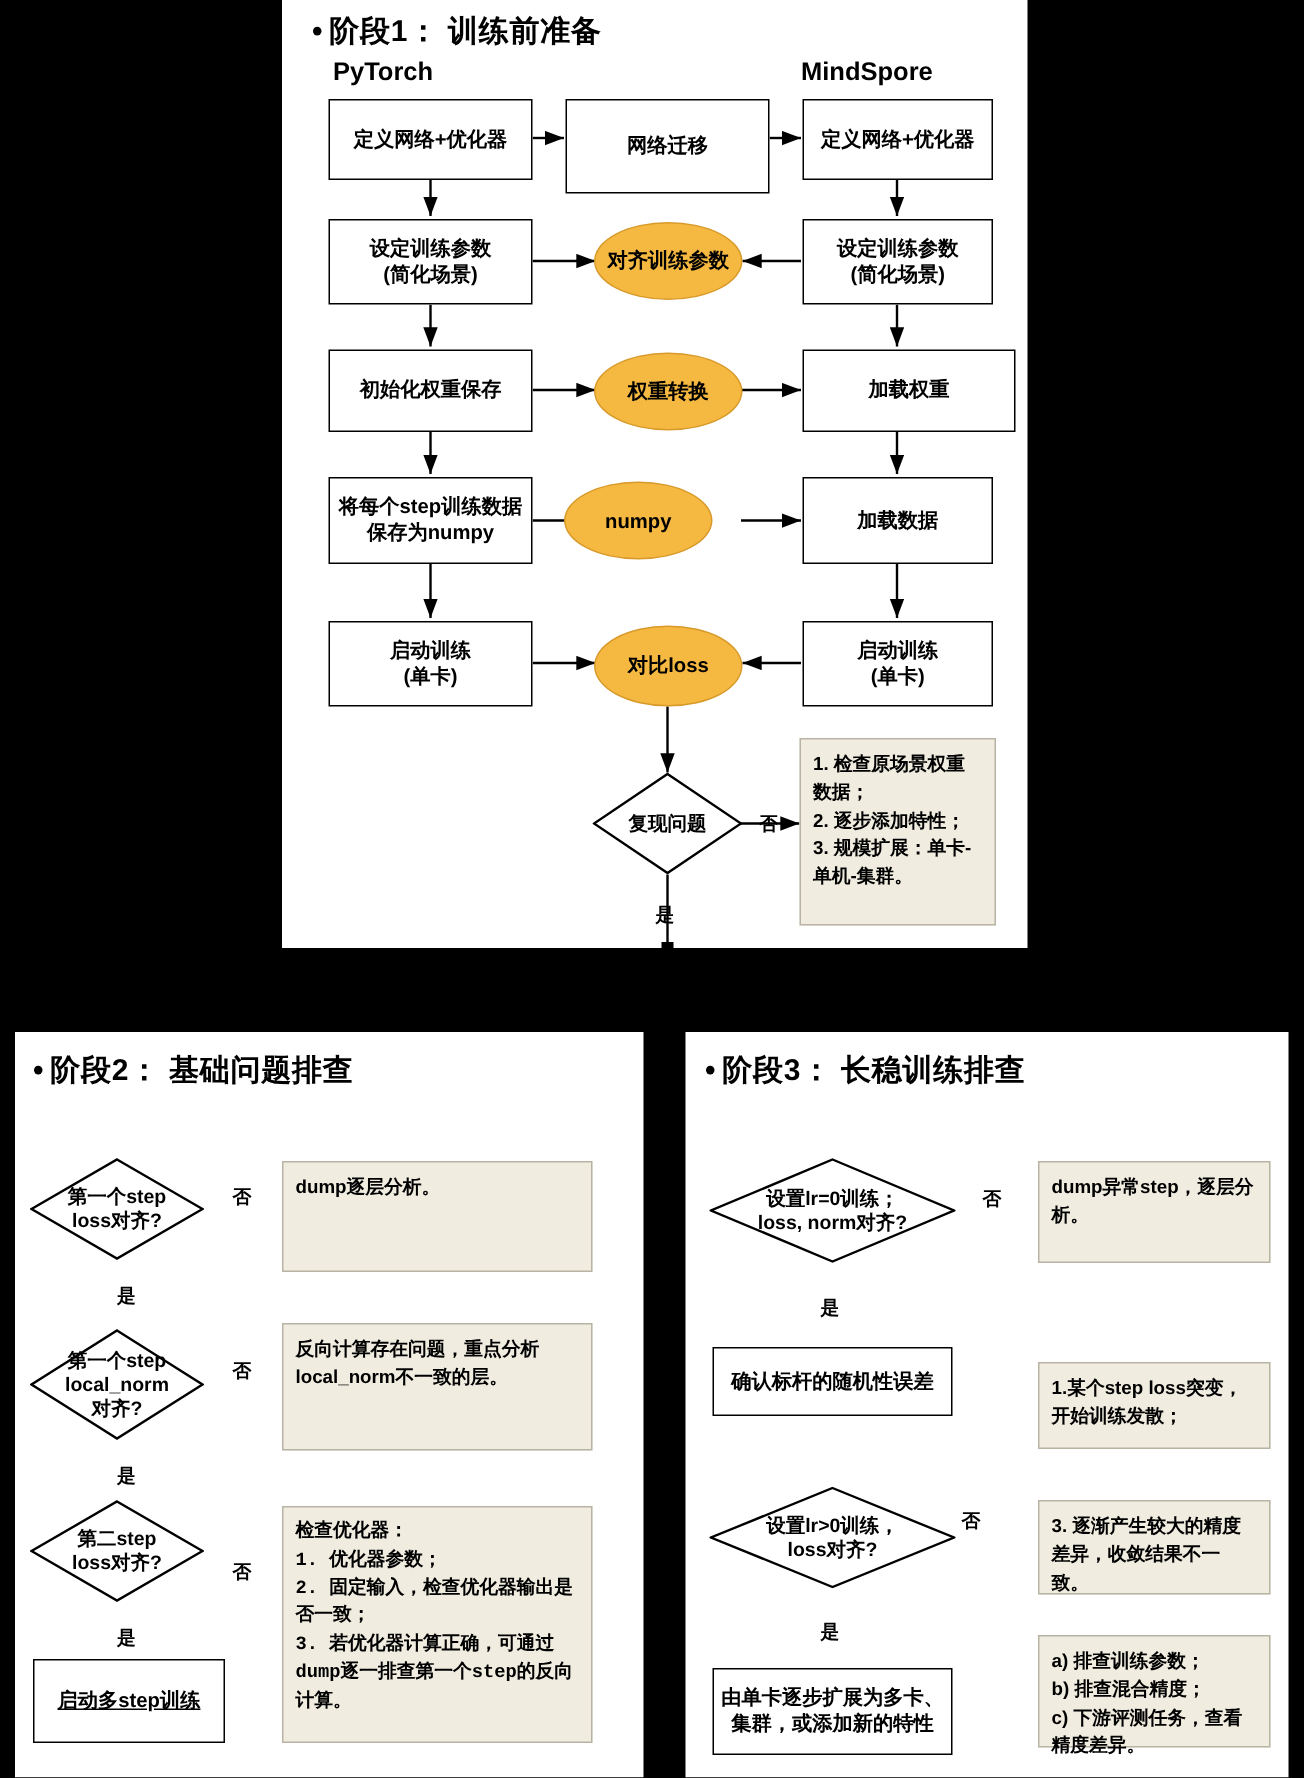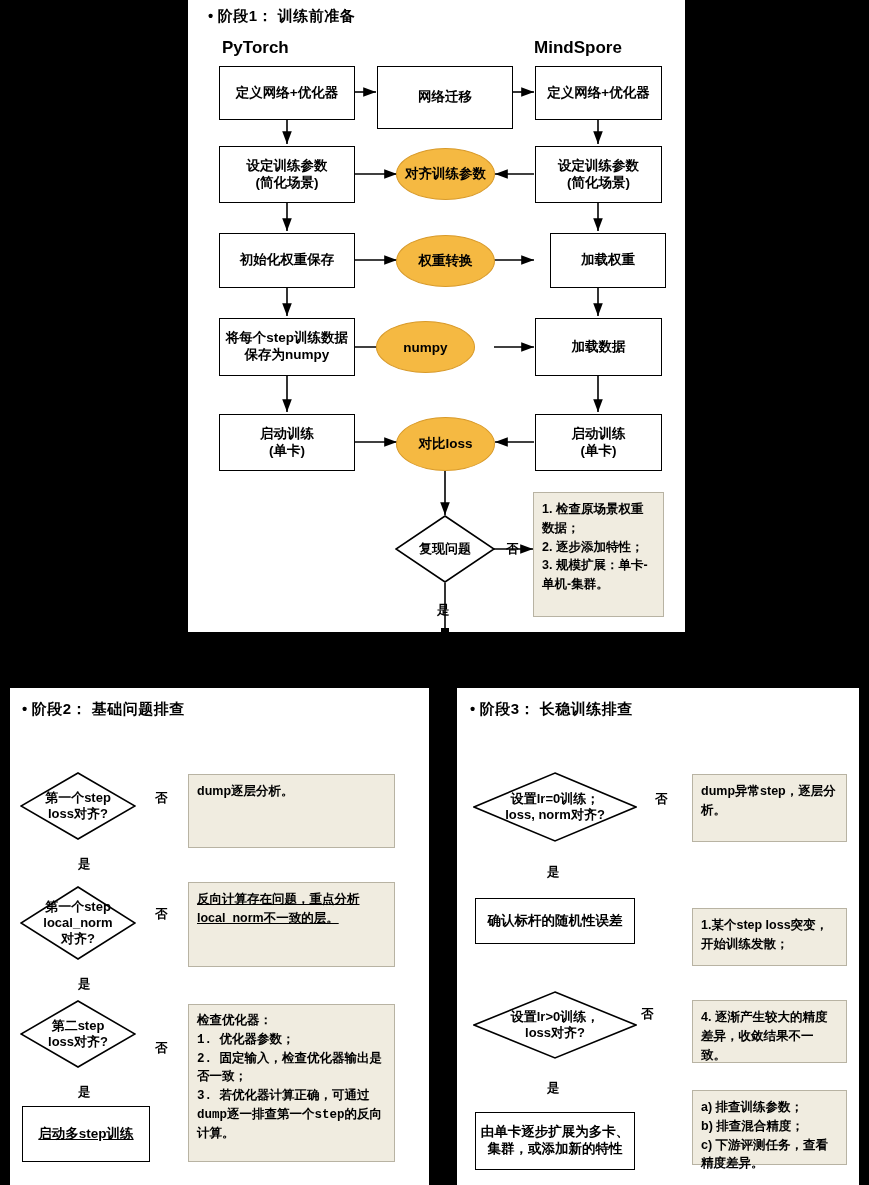--- a/index.html
+++ b/index.html
@@ -1,18 +1,18 @@
 <!DOCTYPE html>
 <html><head>
 <meta charset="utf-8">
 <style>
   html,body{margin:0;padding:0;background:#000;}
   body{width:869px;height:1185px;position:relative;font-family:"Liberation Sans","DejaVu Sans",sans-serif;color:#000;overflow:hidden;}
   .panel{position:absolute;background:#fff;}
-  .bullet-title{position:absolute;font-size:15px;font-weight:bold;letter-spacing:0.5px;}
+  .bullet-title{position:absolute;font-size:20px;font-weight:bold;letter-spacing:0.5px;}
   .bullet-title:before{content:"\2022";margin-right:4px;}
   .colhead{position:absolute;font-size:17px;font-weight:bold;}
   .box{position:absolute;background:#fff;border:1.4px solid #000;display:flex;align-items:center;justify-content:center;text-align:center;font-size:13.5px;font-weight:bold;line-height:1.25;box-sizing:border-box;}
   .ell{position:absolute;background:#f5b942;border:1.2px solid #d89a2a;border-radius:50%;display:flex;align-items:center;justify-content:center;text-align:center;font-size:13.5px;font-weight:bold;box-sizing:border-box;}
   .note{position:absolute;background:#f0ece0;border:1px solid #b8b3a3;box-sizing:border-box;font-size:12.5px;font-weight:bold;line-height:1.5;padding:7px 8px;text-align:left;}
   .diamond{position:absolute;}
   .diamond .shape{position:absolute;left:0;top:0;width:100%;height:100%;}
   .diamond .txt{position:absolute;left:0;top:0;width:100%;height:100%;display:flex;align-items:center;justify-content:center;text-align:center;font-size:13px;font-weight:bold;line-height:1.25;}
   .lbl{position:absolute;font-size:12.5px;font-weight:bold;}
   svg.conn{position:absolute;left:0;top:0;overflow:visible;pointer-events:none;}
@@ -90,21 +90,21 @@
 <div class="box" style="left:219px;top:318px;width:136px;height:58px;white-space:pre-line;">将每个step训练数据
 保存为numpy</div>
 <div class="box" style="left:219px;top:414px;width:136px;height:57px;white-space:pre-line;">启动训练
 (单卡)</div>
 
 <div class="box" style="left:377px;top:66px;width:136px;height:63px;">网络迁移</div>
 
 <div class="box" style="left:535px;top:66px;width:127px;height:54px;white-space:pre-line;">定义网络+优化器</div>
 <div class="box" style="left:535px;top:146px;width:127px;height:57px;white-space:pre-line;">设定训练参数
 (简化场景)</div>
-<div class="box" style="left:550px;top:233px;width:116px;height:55px;white-space:pre-line;text-align:right;">加载权重</div>
+<div class="box" style="left:535px;top:233px;width:142px;height:55px;white-space:pre-line;text-align:right;">加载权重</div>
 <div class="box" style="left:535px;top:318px;width:127px;height:58px;white-space:pre-line;">加载数据</div>
 <div class="box" style="left:535px;top:414px;width:127px;height:57px;white-space:pre-line;">启动训练
 (单卡)</div>
 
 <div class="ell" style="left:396px;top:148px;width:99px;height:52px;">对齐训练参数</div>
 <div class="ell" style="left:396px;top:235px;width:99px;height:52px;">权重转换</div>
 <div class="ell" style="left:376px;top:321px;width:99px;height:52px;text-align:right;">numpy</div>
 <div class="ell" style="left:396px;top:417px;width:99px;height:54px;">对比loss</div>
 
 <div class="diamond" style="left:395px;top:515px;width:100px;height:68px;">
@@ -144,21 +144,21 @@
 <div class="diamond" style="left:20px;top:886px;width:116px;height:74px;">
   <svg class="shape" viewBox="0 0 116 74" preserveAspectRatio="none">
       <polygon points="58,1 115,37 58,73 1,37" fill="#fff" stroke="#000" stroke-width="1.6"></polygon>
     </svg>
   <div class="txt" style="white-space:pre-line;">第一个step
 local_norm
 对齐?</div>
 </div>
 <div class="lbl" style="left:155px;top:906px;">否</div>
 <div class="lbl" style="left:78px;top:976px;">是</div>
-<div class="note" style="left:188px;top:882px;width:207px;height:85px;text-decoration:underline;">反向计算存在问题，重点分析local_norm不一致的层。</div>
+<div class="note" style="left:188px;top:882px;width:207px;height:85px;">反向计算存在问题，重点分析local_norm不一致的层。</div>
 
 <div class="diamond" style="left:20px;top:1000px;width:116px;height:68px;">
   <svg class="shape" viewBox="0 0 116 68" preserveAspectRatio="none">
       <polygon points="58,1 115,34 58,67 1,34" fill="#fff" stroke="#000" stroke-width="1.6"></polygon>
     </svg>
   <div class="txt" style="white-space:pre-line;">第二step
 loss对齐?</div>
 </div>
 <div class="lbl" style="left:155px;top:1040px;">否</div>
 <div class="lbl" style="left:78px;top:1084px;">是</div>
@@ -189,18 +189,18 @@
   <svg class="shape" viewBox="0 0 164 68" preserveAspectRatio="none">
       <polygon points="82,1 163,34 82,67 1,34" fill="#fff" stroke="#000" stroke-width="1.6"></polygon>
     </svg>
   <div class="txt" style="white-space:pre-line;">设置lr&gt;0训练，
 loss对齐?</div>
 </div>
 <div class="lbl" style="left:641px;top:1006px;">否</div>
 <div class="lbl" style="left:547px;top:1080px;">是</div>
 
 <div class="note" style="left:692px;top:908px;width:155px;height:58px;white-space:pre-line;">1.某个step loss突变，开始训练发散；</div>
-<div class="note" style="left:692px;top:1000px;width:155px;height:63px;white-space:pre-line;">4. 逐渐产生较大的精度差异，收敛结果不一致。</div>
+<div class="note" style="left:692px;top:1000px;width:155px;height:63px;white-space:pre-line;">3. 逐渐产生较大的精度差异，收敛结果不一致。</div>
 <div class="note" style="left:692px;top:1090px;width:155px;height:75px;white-space:pre-line;">a) 排查训练参数；
 b) 排查混合精度；
 c) 下游评测任务，查看精度差异。</div>
 
 <div class="box" style="left:475px;top:1112px;width:160px;height:58px;font-weight:bold;">由单卡逐步扩展为多卡、集群，或添加新的特性</div>
 
 </body></html>

